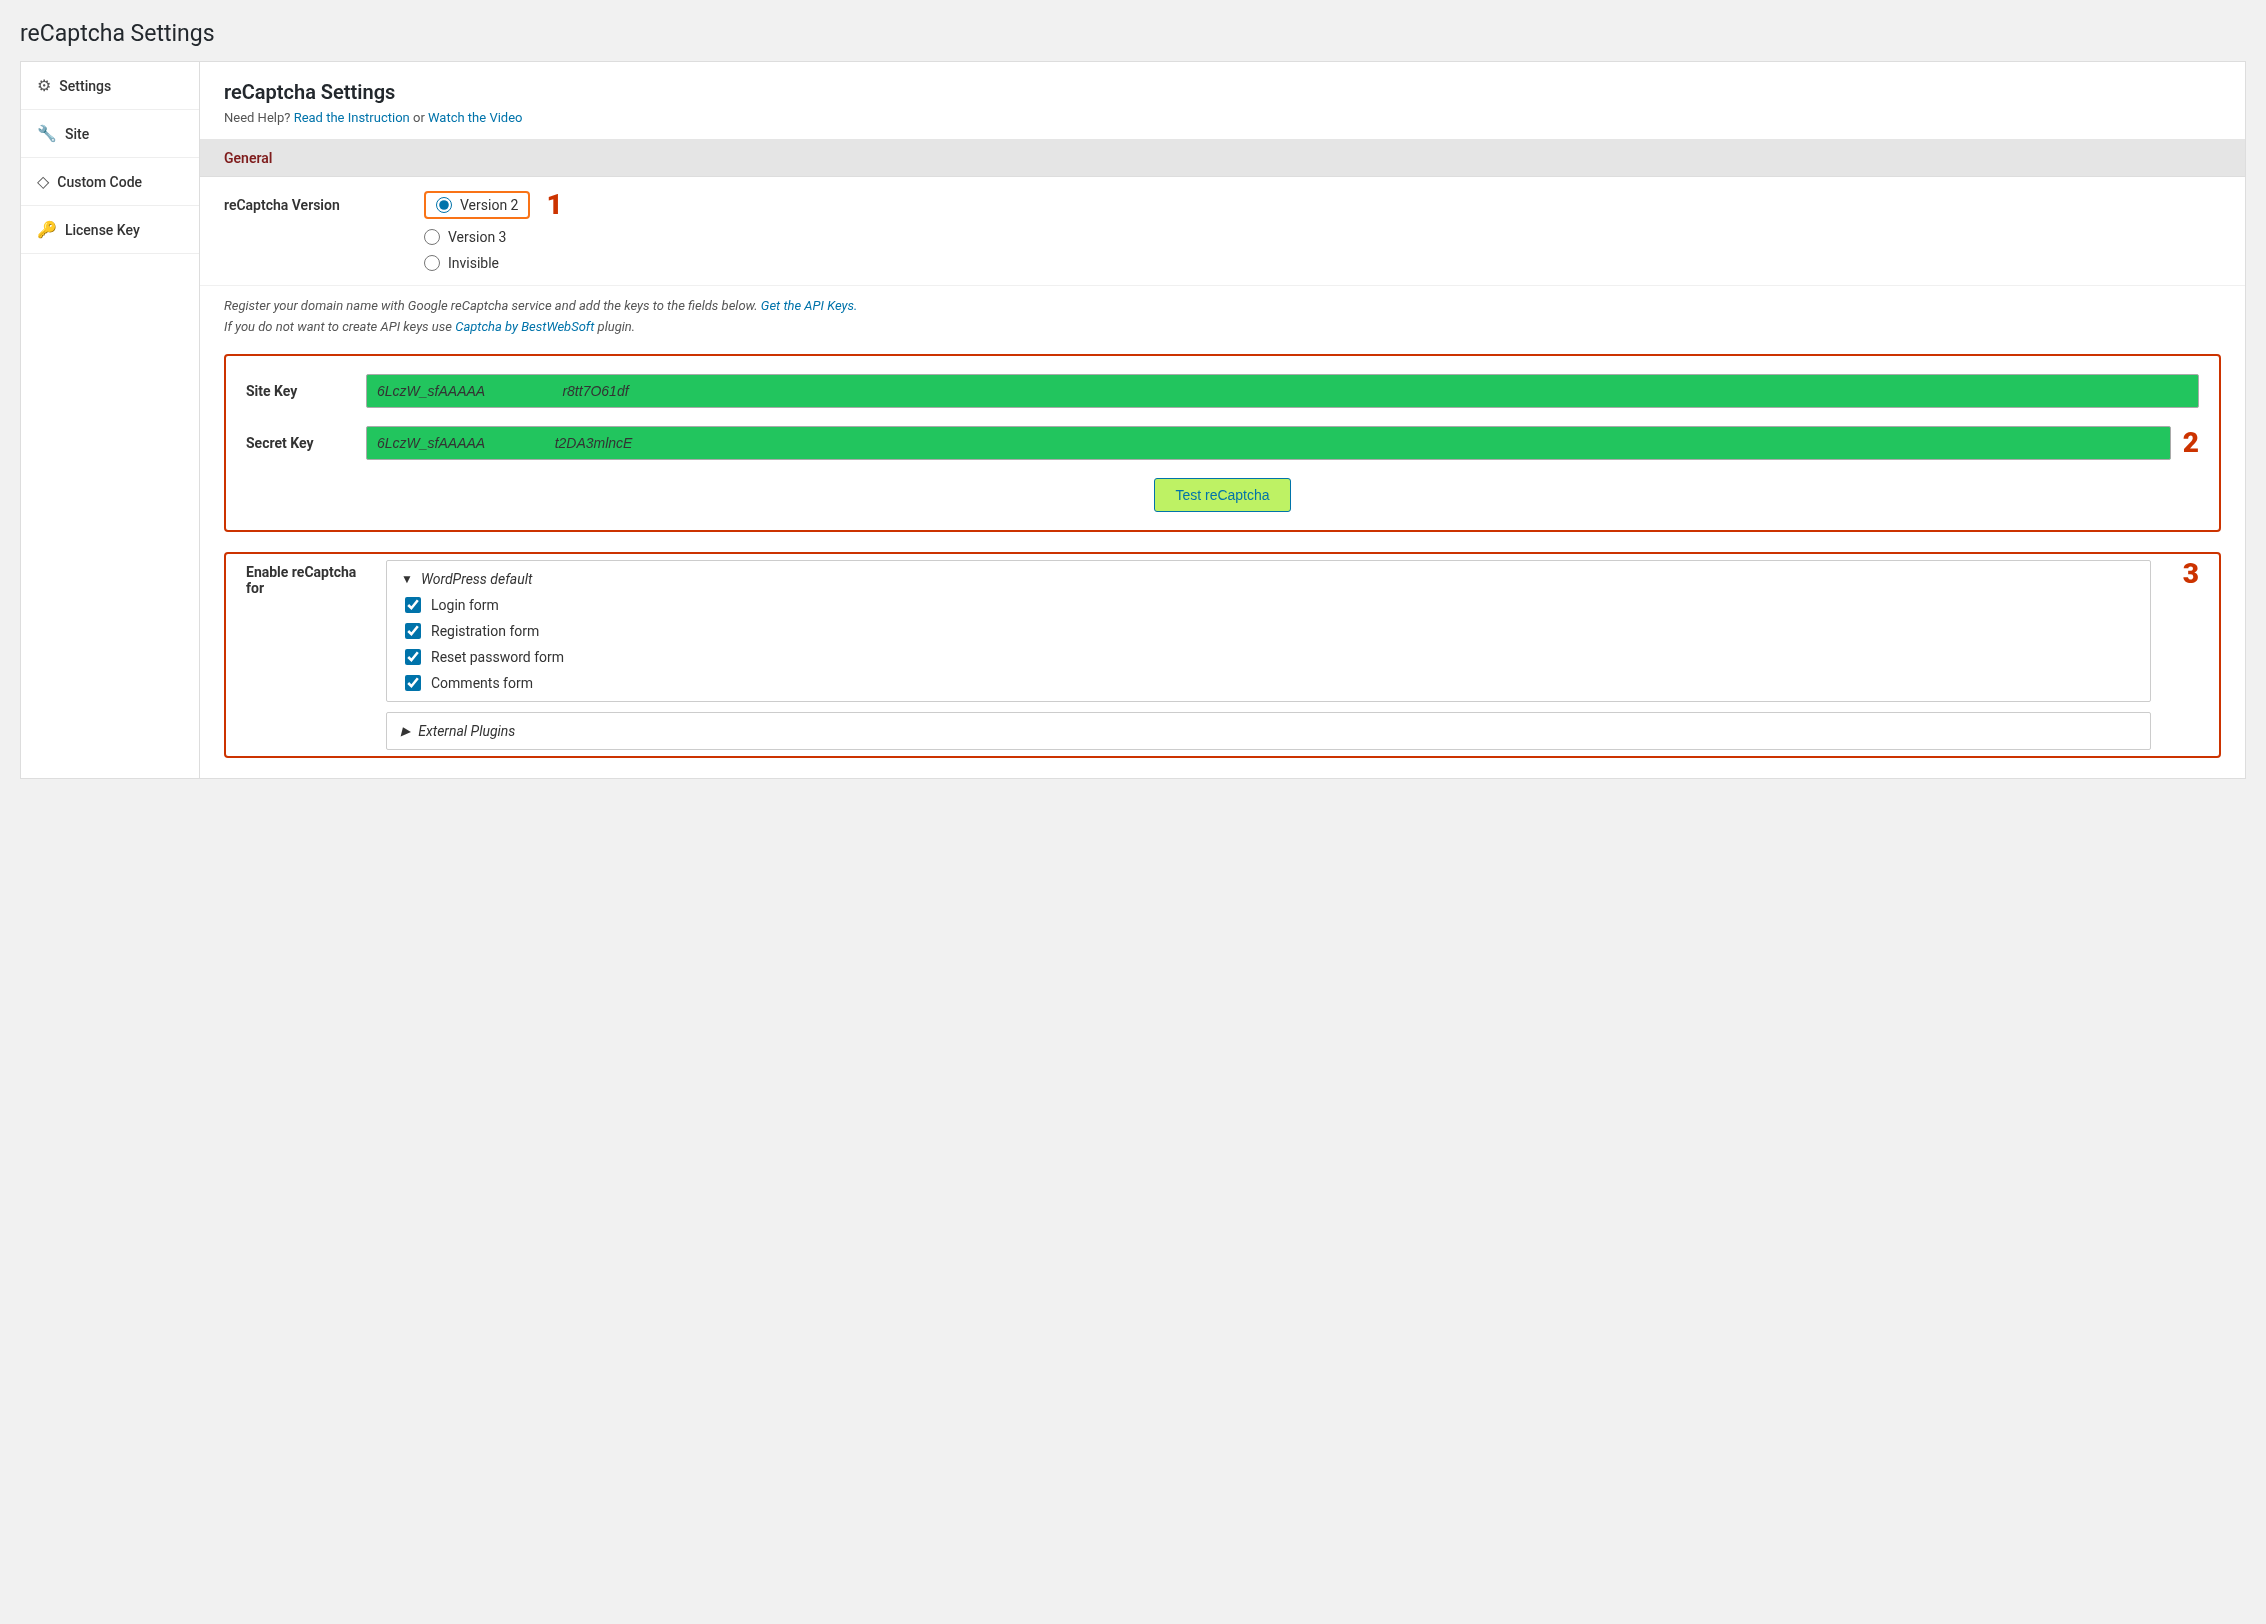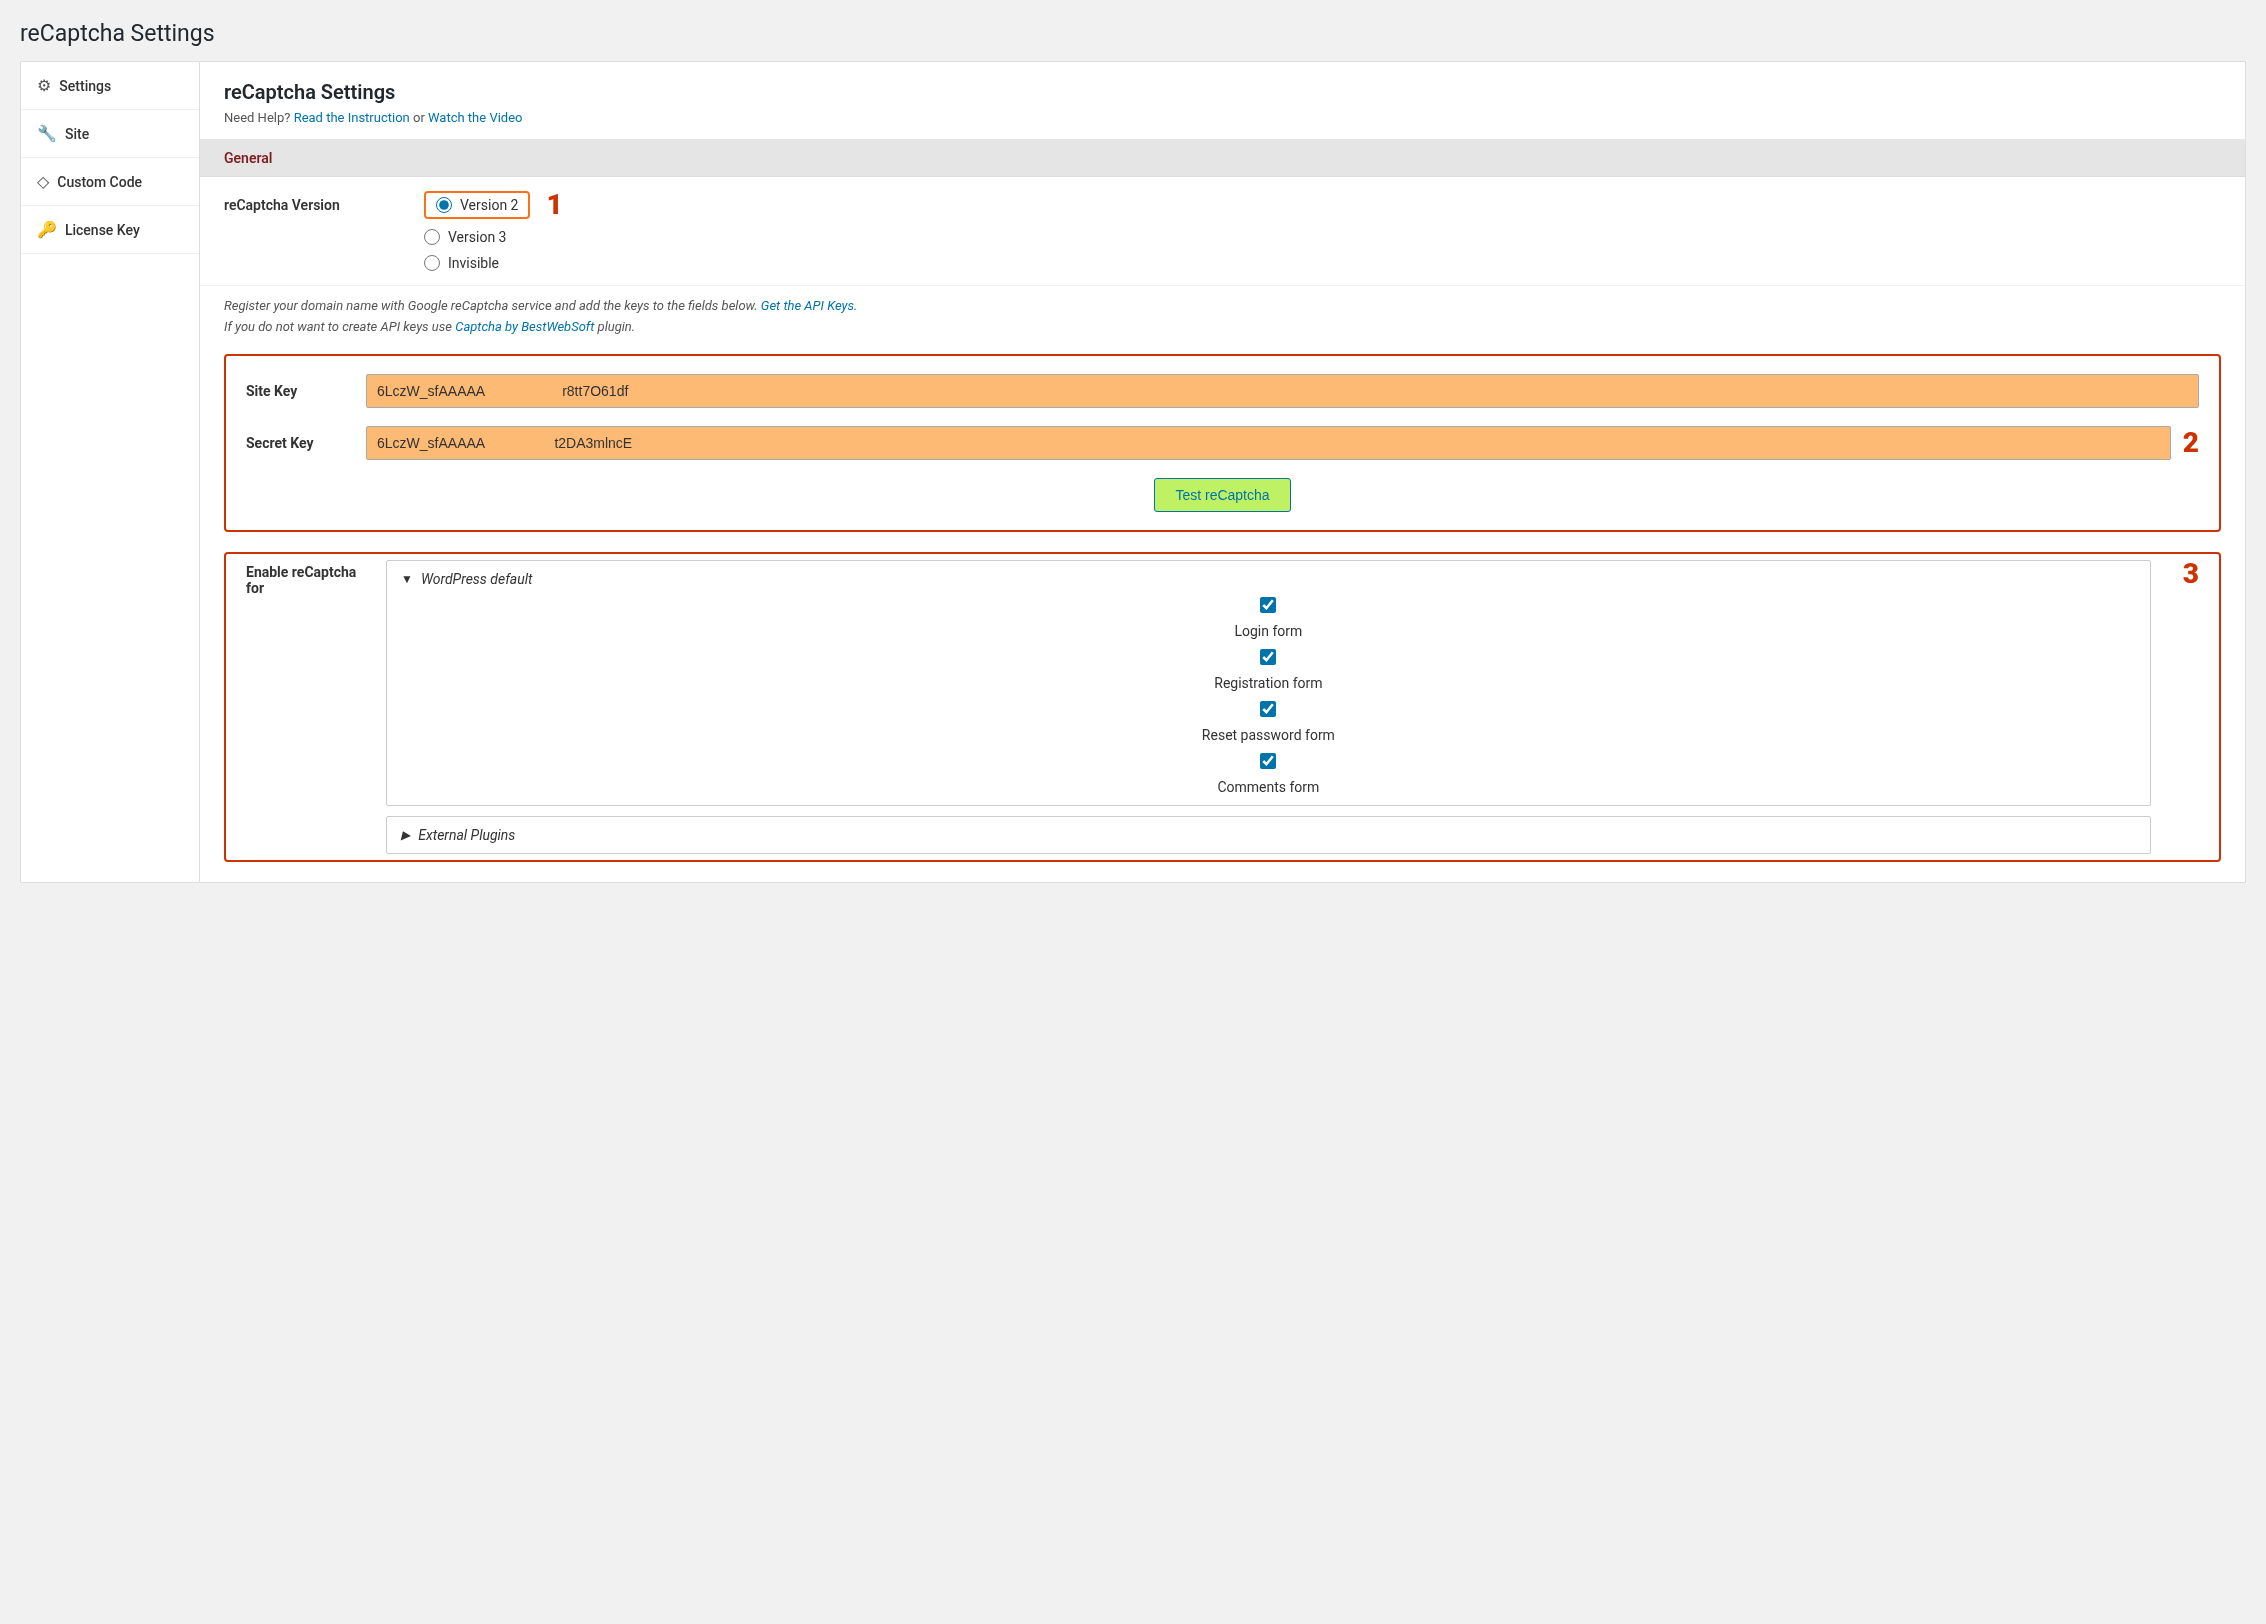--- a/index.html
+++ b/index.html
@@ -173,22 +173,23 @@
       font-weight: 700;
       font-size: 14px;
     }
     .key-input {
       flex: 1;
       border: 1px solid #aaa;
       border-radius: 2px;
       padding: 6px 10px;
       font-size: 14px;
       color: #333;
-      background: #fdba74;
+      background: #22c55e;
       height: 34px;
+      font-style: italic;
     }
 
     .test-button-row {
       display: flex;
       justify-content: center;
       margin-top: 14px;
     }
     .test-button {
       border: 1px solid #0073aa;
       background: #bef264;
@@ -244,21 +245,20 @@
       display: flex;
       flex-direction: column;
       gap: 10px;
       padding: 0 4px;
     }
     .checkbox-option {
       display: flex;
       align-items: center;
       gap: 10px;
       font-size: 14px;
-      flex-direction: column;
     }
     .checkbox-option input[type="checkbox"] {
       width: 16px;
       height: 16px;
       accent-color: #0073aa;
       cursor: pointer;
     }
     .external-plugins-row {
       display: flex;
       align-items: center;

